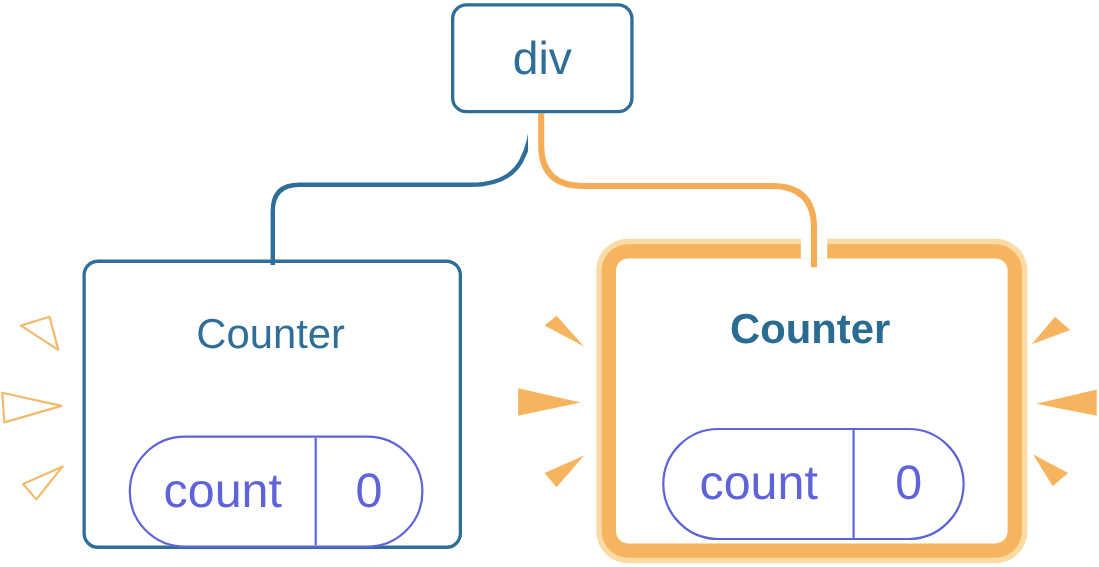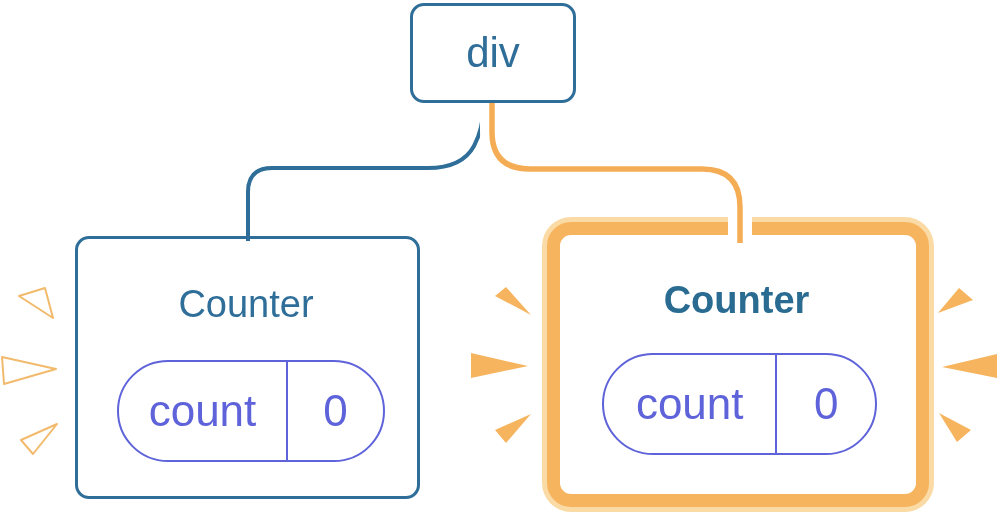--- a/index.html
+++ b/index.html
@@ -30,21 +30,21 @@
   }
   .card-title{
     position:absolute;left:0;right:3px;text-align:center;line-height:1;
     font-size:38px;color:#2E6E99;
   }
   .card-left .card-title{top:46px;font-weight:500;}
   .card-right .card-title{top:46px;font-weight:700;color:#2A6B92;}
   .pill{
     position:absolute;box-sizing:border-box;height:102px;
     border:2px solid #5E63DA;border-radius:51px;background:#ffffff;
-    display:flex;align-items:stretch;overflow:hidden;
+    display:flex;align-items:stretch;overflow:hidden;margin-top:36px;
   }
   .card-left .pill{left:39px;top:121px;width:268px;}
   .card-right .pill{left:42px;top:118px;width:275px;}
   .pill-name{
     flex:0 0 64%;display:flex;align-items:center;justify-content:center;
     border-right:2px solid #5E63DA;box-sizing:border-box;
     color:#5E63DA;font-size:44px;
   }
   .pill-value{
     flex:1 1 auto;display:flex;align-items:center;justify-content:center;

